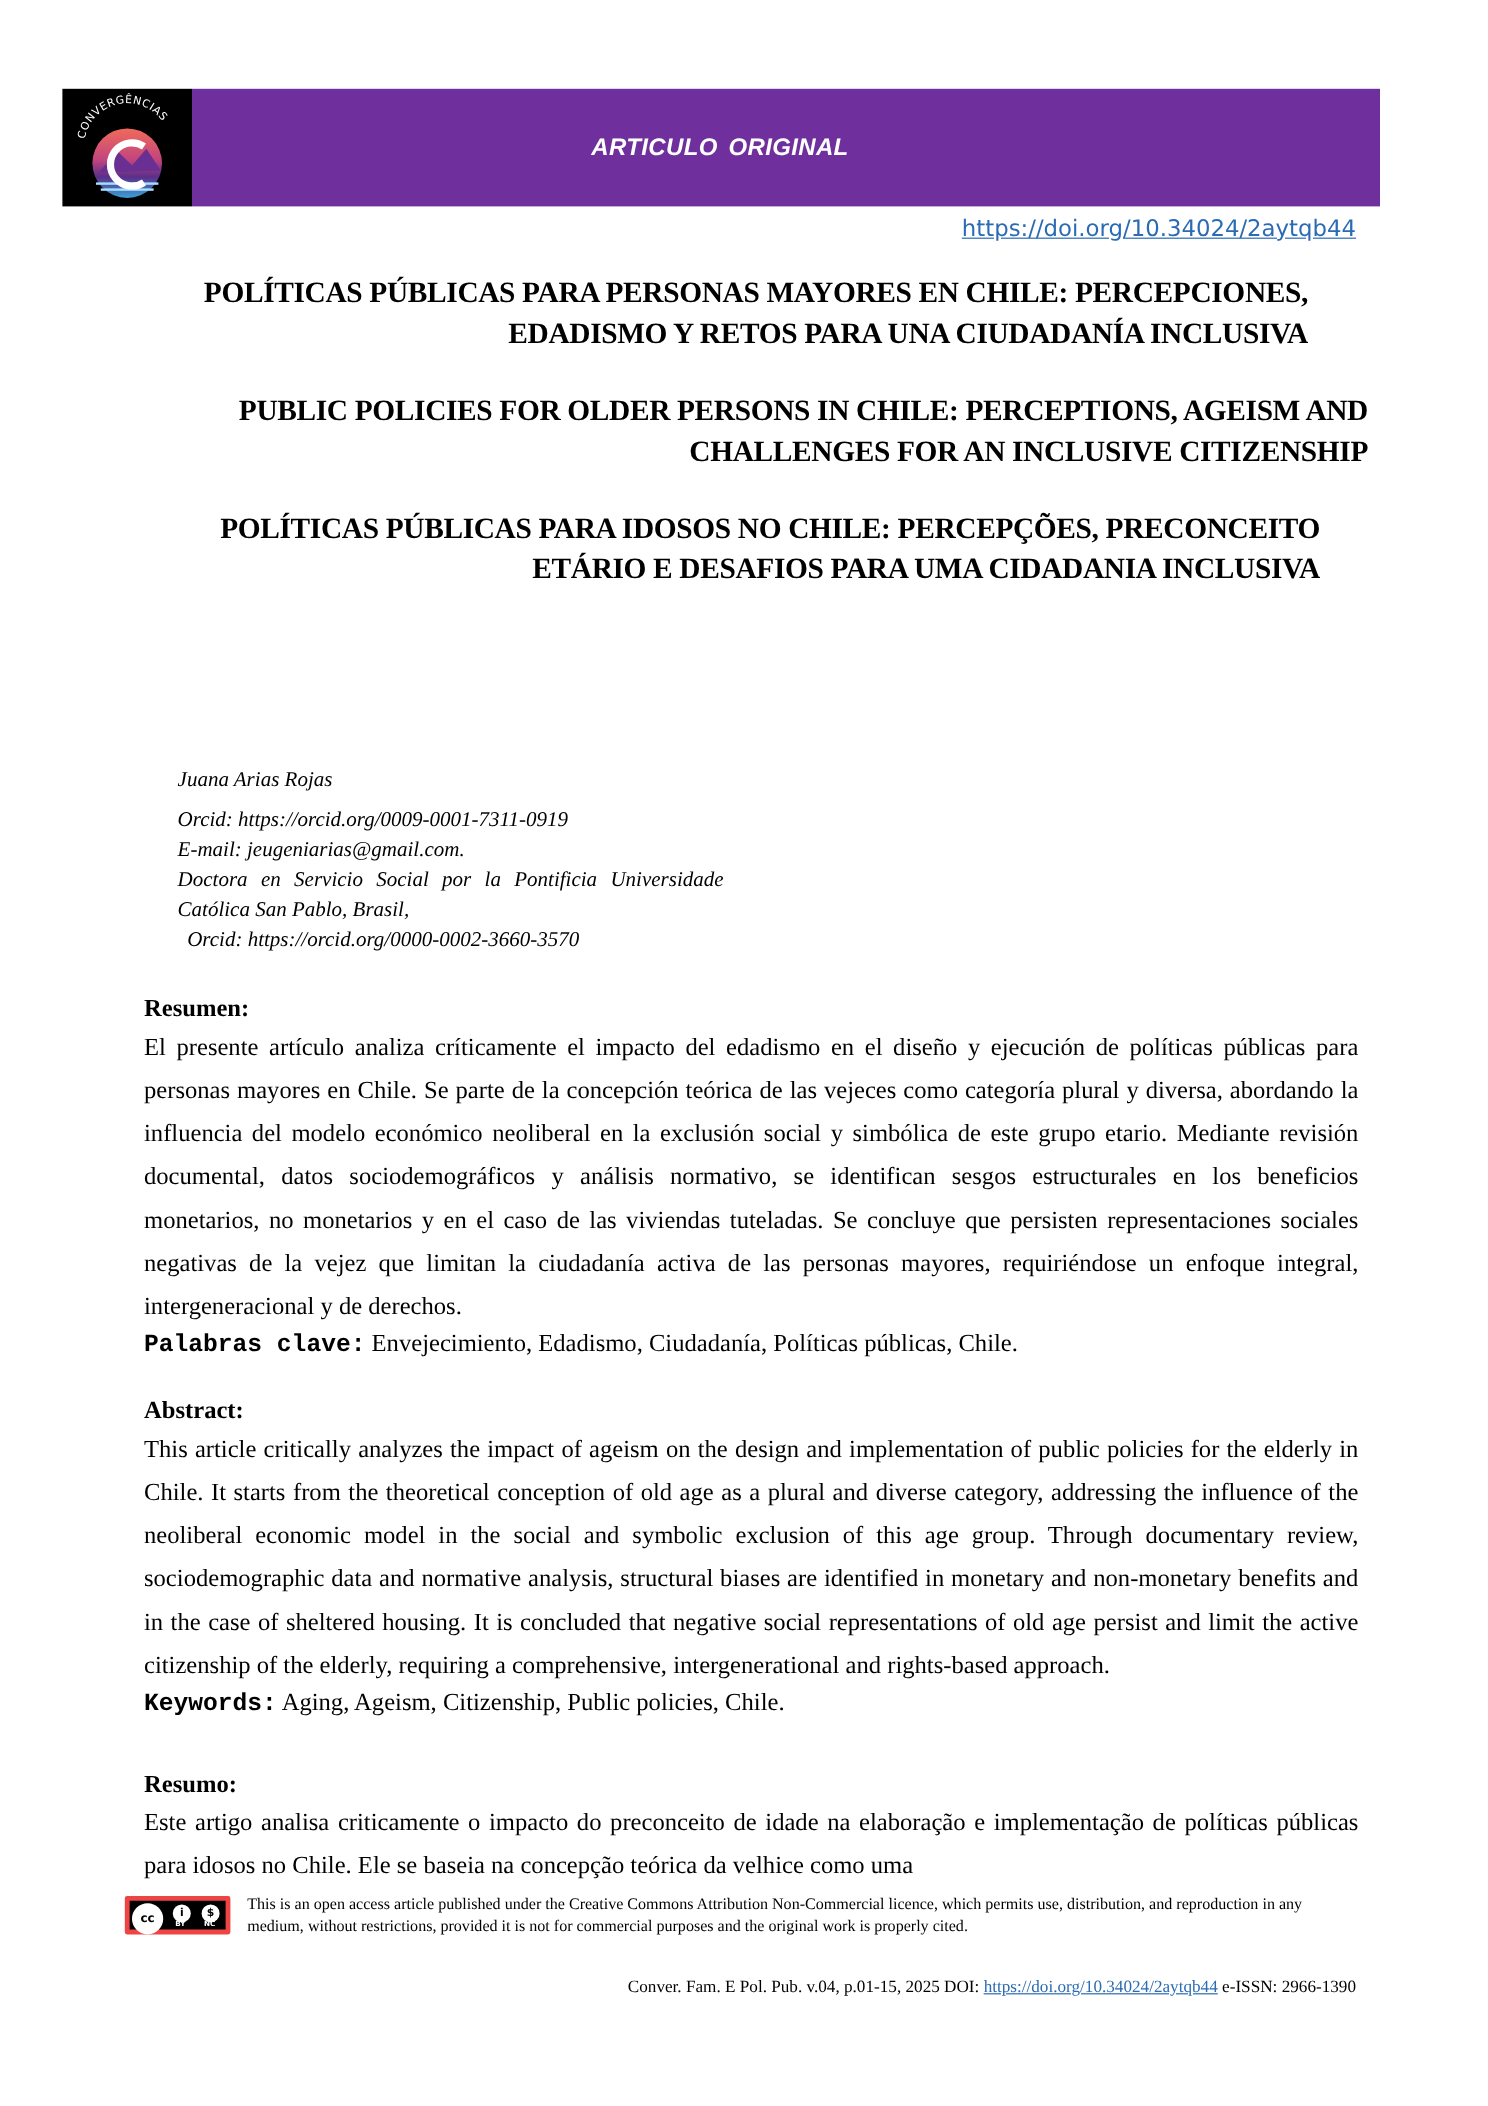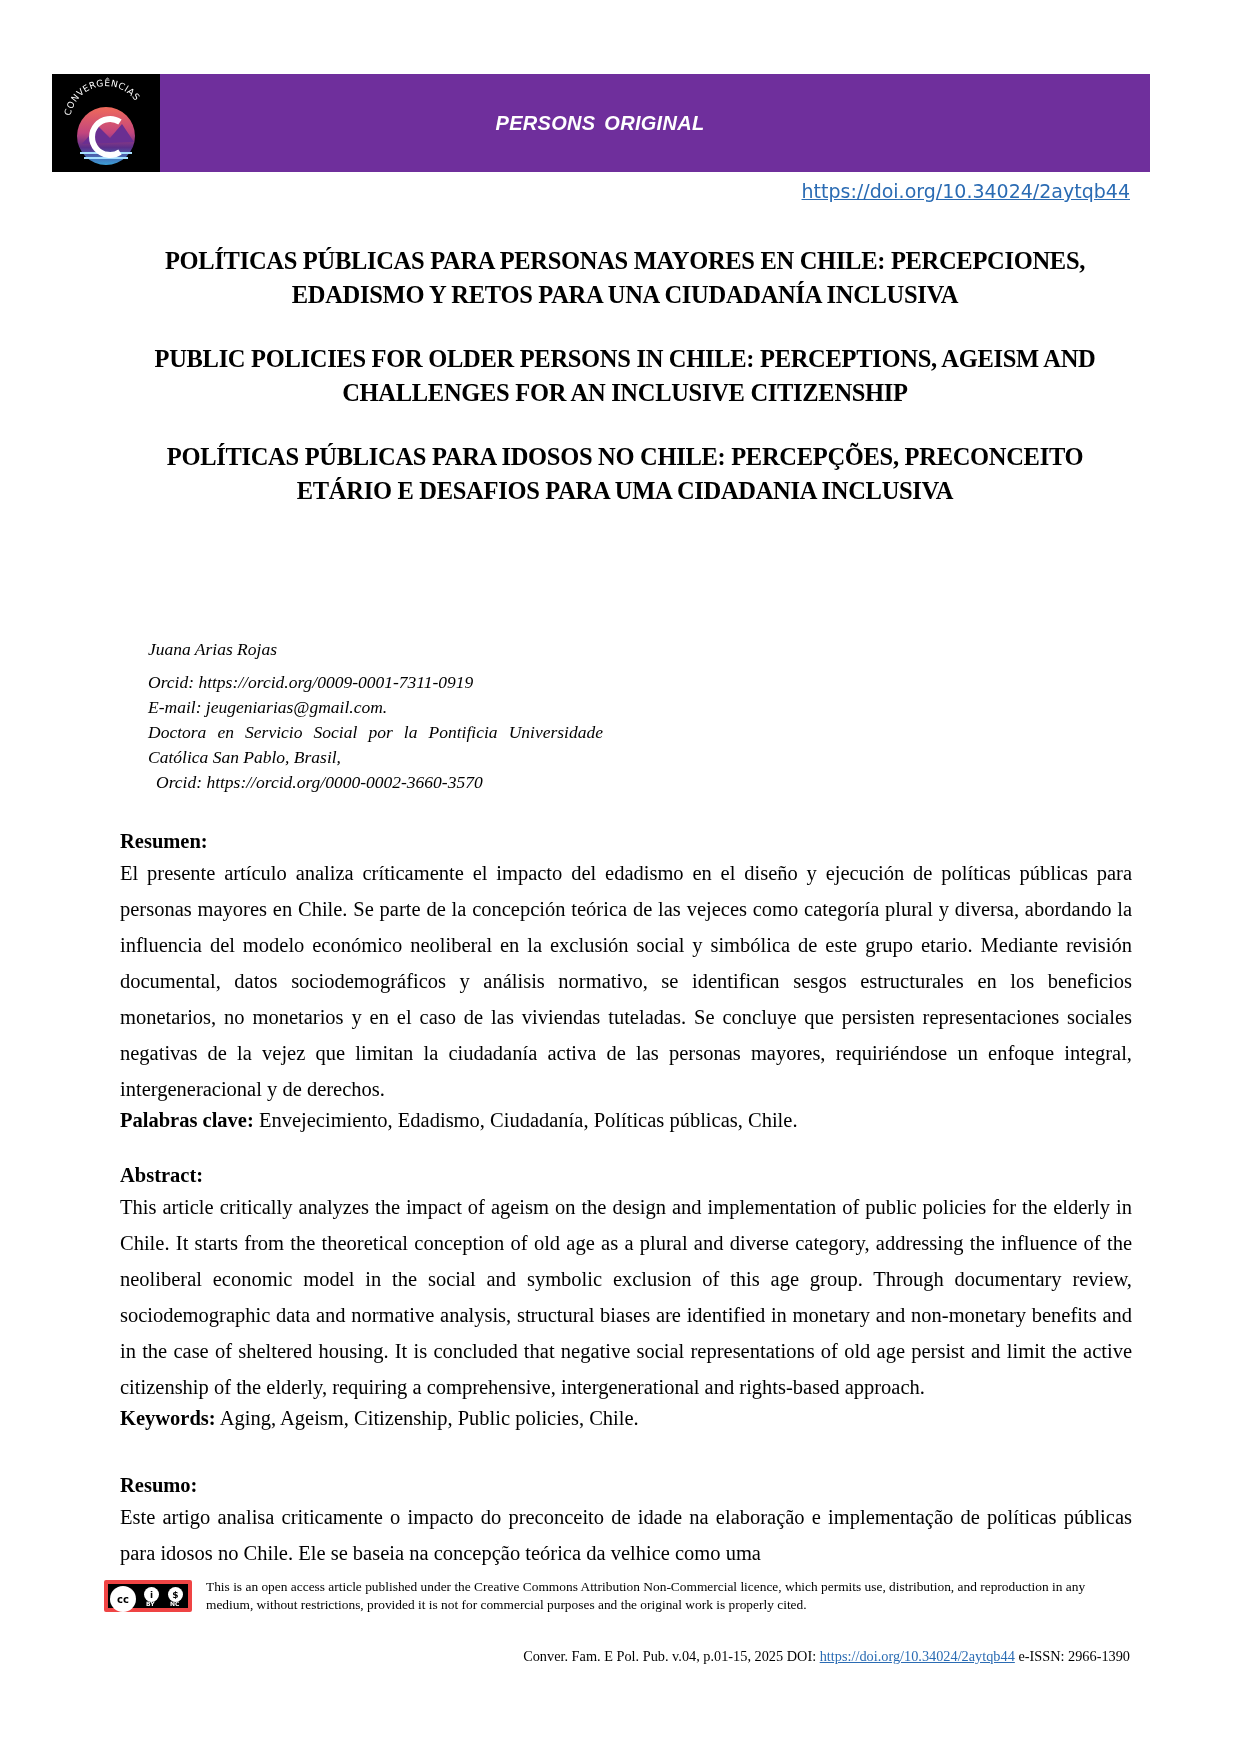--- a/index.html
+++ b/index.html
@@ -10,41 +10,41 @@
   .logo { width: 108px; height: 98px; background: #000; position: relative; flex: none; }
   .banner { flex: 1; background: #6f2f9c; display: flex; align-items: center; justify-content: center; }
   .banner-text { color: #fff; font-family: "Liberation Sans", "DejaVu Sans", sans-serif;
                  font-style: italic; font-weight: bold; font-size: 20px; letter-spacing: 0.3px;
                  padding-right: 110px; word-spacing: 3px; }
 
   .doi-top { position: absolute; right: 110px; top: 180px;
              font-family: "DejaVu Sans", "Liberation Sans", sans-serif; font-size: 19px;
              color: #2a6bb3; text-decoration: underline; }
 
-  .titles { position: absolute; left: 100px; width: 1050px; top: 244px; text-align: center; }
+  .titles { position: absolute; left: 100px; width: 1050px; top: 228px; text-align: right; }
   .title { font-weight: bold; font-size: 24.5px; line-height: 34px; margin: 0 0 30px 0;
            letter-spacing: -0.3px; }
   .title.t1 { padding: 0 60px; }
   .title.t2 { padding: 0 10px; }
   .title.t3 { padding: 0 50px; }
 
   .authors { position: absolute; top: 638px; left: 148px; width: 980px; display: flex;
              justify-content: space-between; font-style: italic; font-size: 17.5px; flex-direction: column; }
   .author { width: 455px; }
   .author.a2 { width: 445px; }
   .author .name { margin-bottom: 10px; line-height: 22px; }
   .author .detail { line-height: 25px; text-align: justify; }
   .author.a2 .name, .author.a2 .orcid { padding-left: 8px; }
 
   .abstracts { position: absolute; left: 120px; width: 1012px; top: 828px; font-size: 20.5px; }
   .section { margin-bottom: 28px; }
   .section h2 { font-size: 20.5px; font-weight: bold; margin: 0; line-height: 27px; }
   .section p { margin: 0; line-height: 36px; text-align: justify; }
   .section .kw { line-height: 27px; }
-  .section .kw b { font-weight: bold; }
+  .section .kw b { font-weight: bold; font-family: Liberation Mono, monospace; }
   .section.resumo { margin-top: 40px; font-family: Liberation Serif, serif; }
 
   .license { position: absolute; left: 104px; top: 1578px; width: 1030px; display: flex; align-items: flex-start; }
   .cc-badge { width: 88px; height: 32px; background: #000; border: 4px solid #ef4444; box-sizing: border-box;
               border-radius: 2px; position: relative; flex: none; margin-right: 14px; margin-top: 2px; }
   .cc-circle { position: absolute; left: 2px; top: 2px; width: 26px; height: 26px; border-radius: 50%;
                background: #fff; color: #000; font: bold 10px "DejaVu Sans", sans-serif;
                display: flex; align-items: center; justify-content: center; }
   .cc-small { position: absolute; top: 3px; width: 15px; height: 15px; border-radius: 50%;
               background: #fff; color: #000; font: bold 9px "DejaVu Sans", sans-serif;
@@ -74,21 +74,21 @@
         <textPath href="#arc" startOffset="6">CONVERGÊNCIAS</textPath>
       </text>
       <circle cx="54" cy="62" r="29" fill="url(#lg)"></circle>
       <path d="M30,70 L46,52 L58,64 L70,50 L82,68 Z" fill="#6a2f92"></path>
       <rect x="28" y="78" width="52" height="2" fill="#a7e0ff"></rect>
       <rect x="32" y="83" width="44" height="2" fill="#a7e0ff"></rect>
       <path d="M68,48 A18,18 0 1 0 68,78" fill="none" stroke="#fff" stroke-width="6"></path>
     </svg>
   </div>
   <div class="banner">
-    <span class="banner-text">PERSONS  ORIGINAL</span>
+    <span class="banner-text">ARTICULO  ORIGINAL</span>
   </div>
 </div>
 
 <a class="doi-top">https://doi.org/10.34024/2aytqb44</a>
 
 <div class="titles">
   <h1 class="title t1">POLÍTICAS PÚBLICAS PARA PERSONAS MAYORES EN CHILE: PERCEPCIONES, EDADISMO Y RETOS PARA UNA CIUDADANÍA INCLUSIVA</h1>
   <h1 class="title t2">PUBLIC POLICIES FOR OLDER PERSONS IN CHILE: PERCEPTIONS, AGEISM AND CHALLENGES FOR AN INCLUSIVE CITIZENSHIP</h1>
   <h1 class="title t3">POLÍTICAS PÚBLICAS PARA IDOSOS NO CHILE: PERCEPÇÕES, PRECONCEITO ETÁRIO E DESAFIOS PARA UMA CIDADANIA INCLUSIVA</h1>
 </div>

